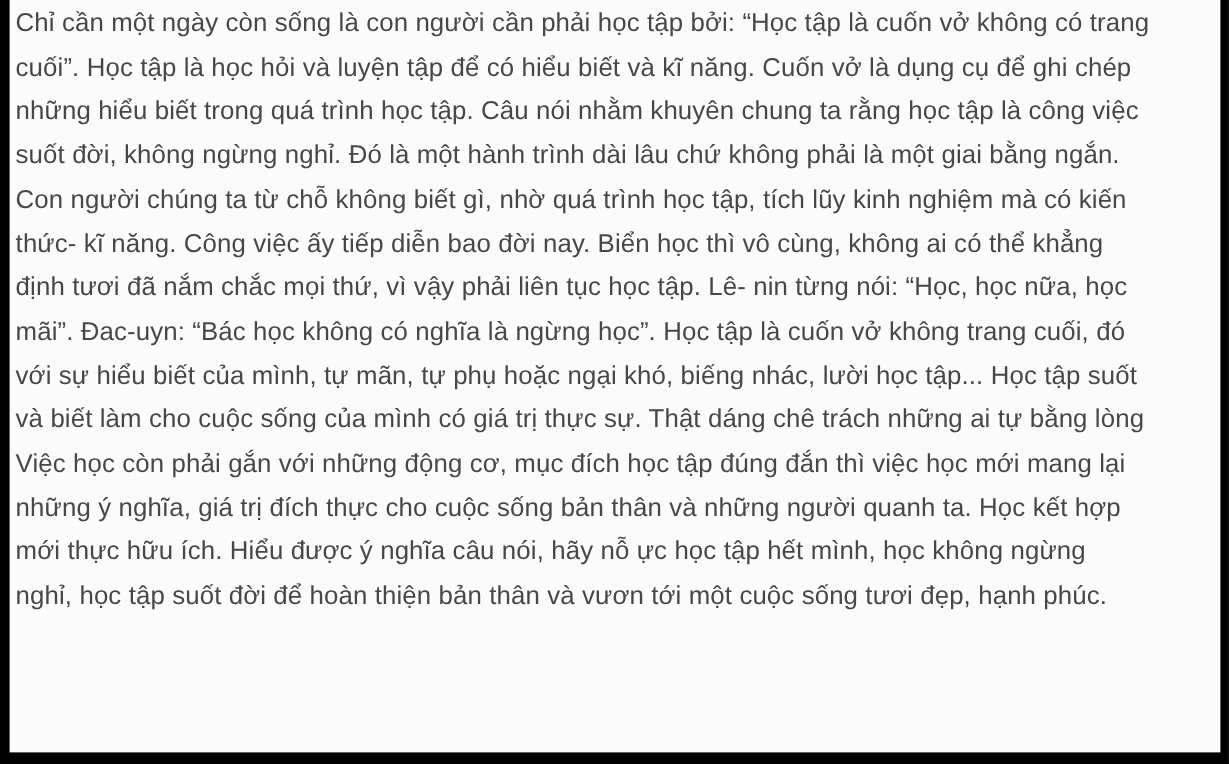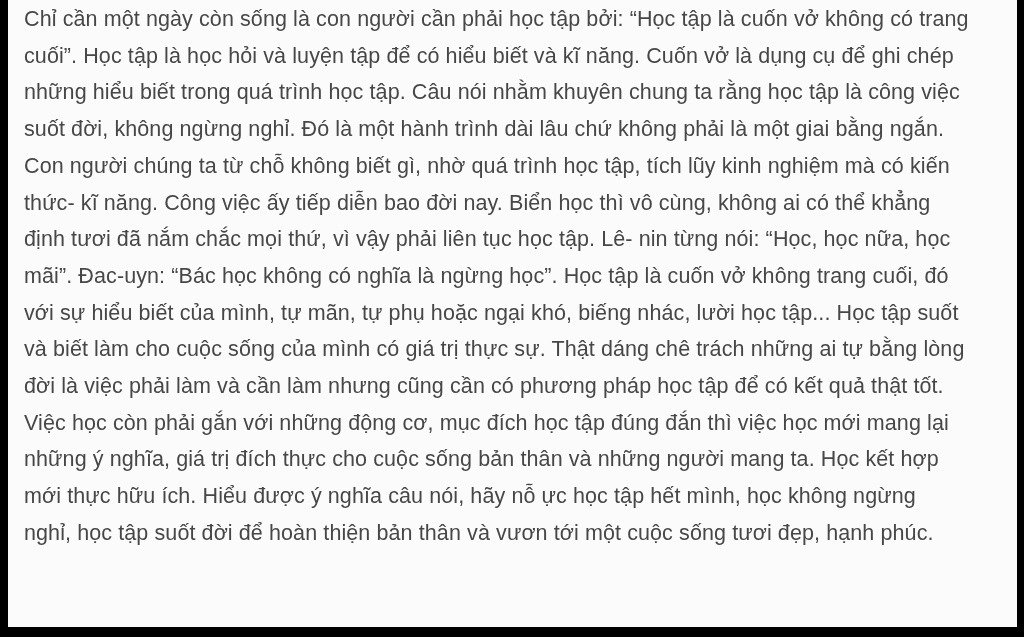--- a/index.html
+++ b/index.html
@@ -24,21 +24,21 @@
   .page {
     position: absolute;
     left: 8px;
     top: 0;
     width: 1009px;
     height: 627px;
     background: #fbfbfb;
     overflow: hidden;
   }
   .text-block {
-    padding: 1px 0 0 16px;
+    padding: 1px 0 0 5px;
   }
   .line {
     font-size: 21.5px;
     line-height: 36.7px;
     color: #474747;
     white-space: nowrap;
     letter-spacing: 0.1px;
   }
 </style>
 </head>
@@ -50,20 +50,19 @@
       <div class="line">Chỉ cần một ngày còn sống là con người cần phải học tập bởi: “Học tập là cuốn vở không có trang</div>
       <div class="line">cuối”. Học tập là học hỏi và luyện tập để có hiểu biết và kĩ năng. Cuốn vở là dụng cụ để ghi chép</div>
       <div class="line">những hiểu biết trong quá trình học tập. Câu nói nhằm khuyên chung ta rằng học tập là công việc</div>
       <div class="line">suốt đời, không ngừng nghỉ. Đó là một hành trình dài lâu chứ không phải là một giai bằng ngắn.</div>
       <div class="line">Con người chúng ta từ chỗ không biết gì, nhờ quá trình học tập, tích lũy kinh nghiệm mà có kiến</div>
       <div class="line">thức- kĩ năng. Công việc ấy tiếp diễn bao đời nay. Biển học thì vô cùng, không ai có thể khẳng</div>
       <div class="line">định tươi đã nắm chắc mọi thứ, vì vậy phải liên tục học tập. Lê- nin từng nói: “Học, học nữa, học</div>
       <div class="line">mãi”. Đac-uyn: “Bác học không có nghĩa là ngừng học”. Học tập là cuốn vở không trang cuối, đó</div>
       <div class="line">với sự hiểu biết của mình, tự mãn, tự phụ hoặc ngại khó, biếng nhác, lười học tập... Học tập suốt</div>
       <div class="line">và biết làm cho cuộc sống của mình có giá trị thực sự. Thật dáng chê trách những ai tự bằng lòng</div>
-      <div class="line">đời là việc phải làm và cần làm nhưng cũng cần có phương pháp học tập để có kết quả thật tốt.</div>
       <div class="line">Việc học còn phải gắn với những động cơ, mục đích học tập đúng đắn thì việc học mới mang lại</div>
-      <div class="line">những ý nghĩa, giá trị đích thực cho cuộc sống bản thân và những người mang ta. Học kết hợp</div>
+      <div class="line">những ý nghĩa, giá trị đích thực cho cuộc sống bản thân và những người quanh ta. Học kết hợp</div>
       <div class="line">mới thực hữu ích. Hiểu được ý nghĩa câu nói, hãy nỗ ực học tập hết mình, học không ngừng</div>
       <div class="line">nghỉ, học tập suốt đời để hoàn thiện bản thân và vươn tới một cuộc sống tươi đẹp, hạnh phúc.</div>
     </div>
   </div>
 </div>
 
 </body></html>

